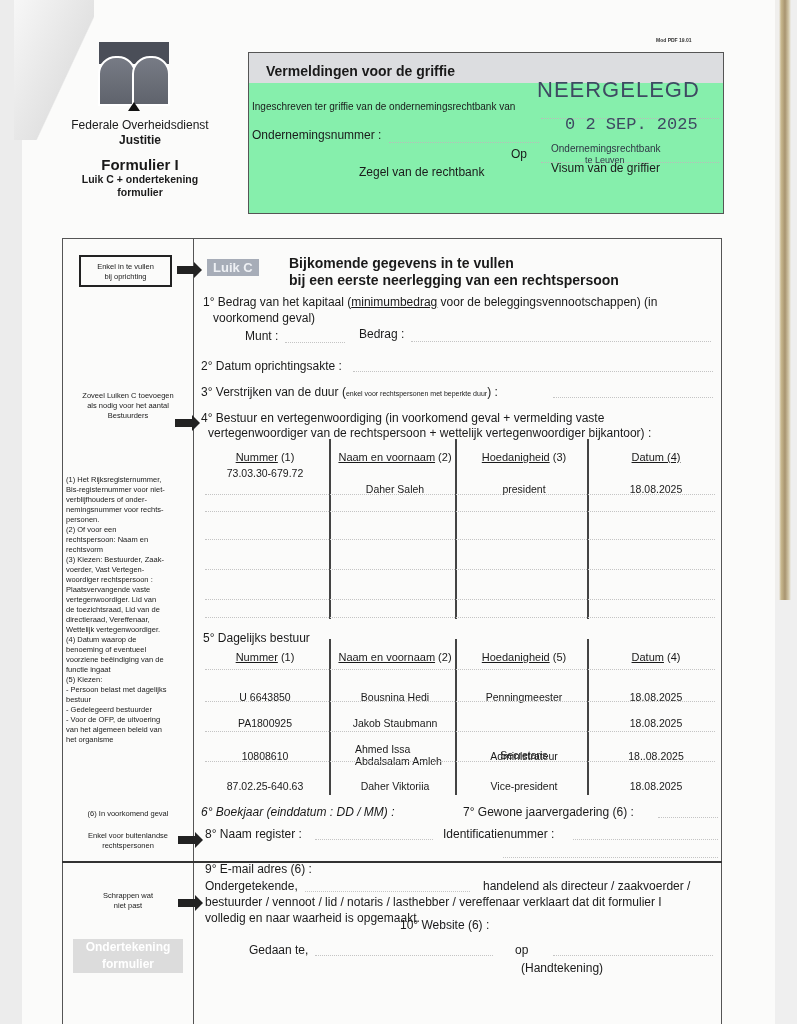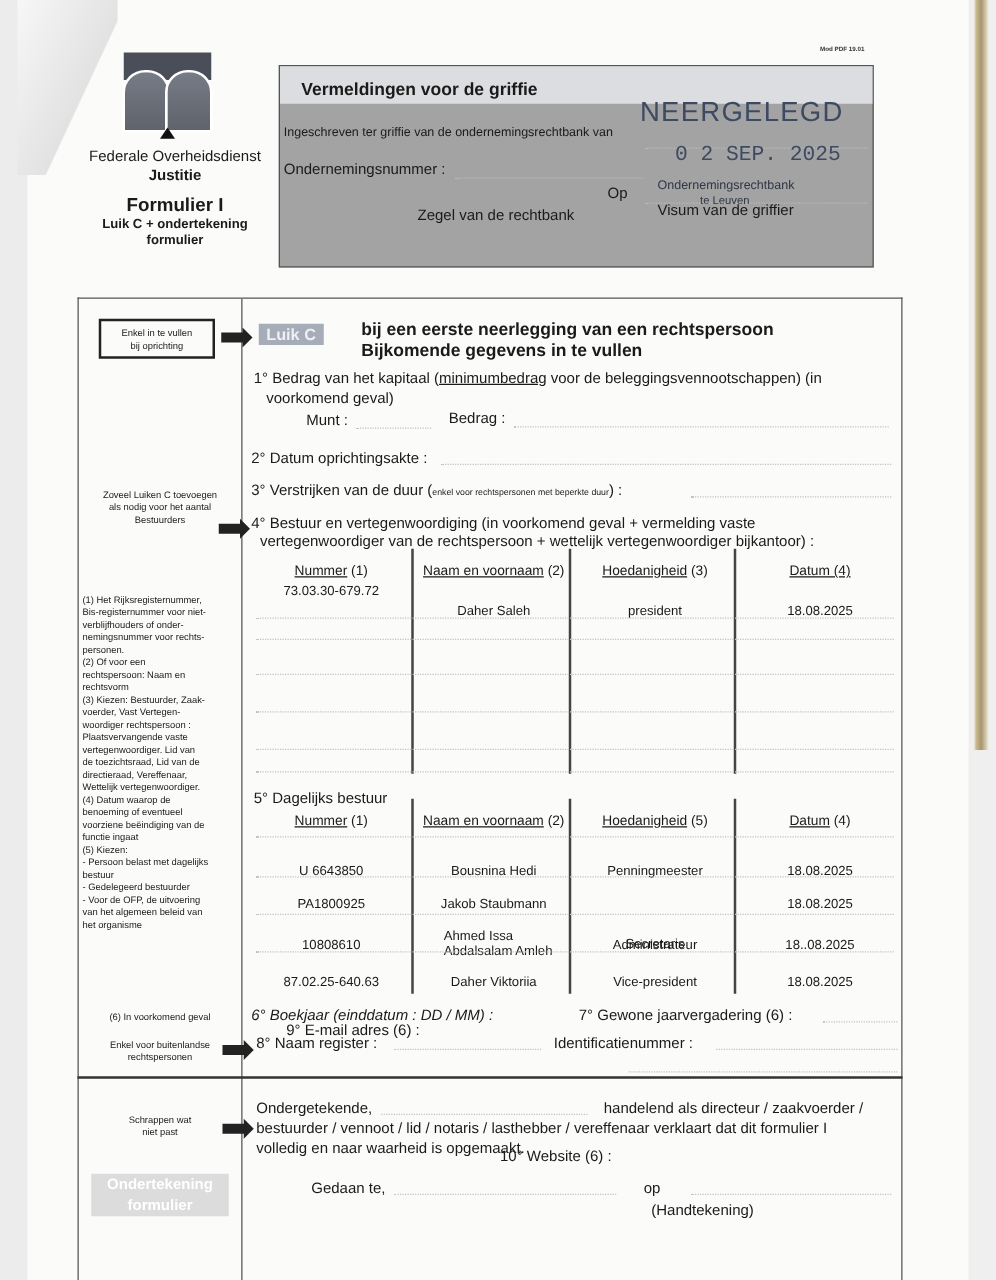--- a/index.html
+++ b/index.html
@@ -16,21 +16,21 @@
   .logo .tri { position:absolute; left:29px; top:60px; width:0; height:0; border-left:6px solid transparent; border-right:6px solid transparent; border-bottom:9px solid #111; }
 
   .agency { position:absolute; left:40px; top:118px; width:200px; text-align:center; font-size:12px; line-height:15px; }
   .agency b { display:block; }
   .form-title { position:absolute; left:40px; top:156px; width:200px; text-align:center; font-weight:bold; }
   .form-title .big { font-size:15px; display:block; }
   .form-title .sub { font-size:10.5px; line-height:13px; display:block; }
 
   .mod { position:absolute; left:656px; top:37px; font-size:5px; font-weight:bold; color:#333; }
 
-  .griffie { position:absolute; left:223px; top:52px; width:474px; height:160px; border:1.5px solid #555; background:#a3a3a3; }
+  .griffie { position:absolute; left:248px; top:52px; width:474px; height:160px; border:1.5px solid #555; background:#86efac; }
   .griffie .hdr { height:24px; background:#dcdde0; font-weight:bold; font-size:14px; padding:10px 0 0 17px; box-sizing:border-box; height:30px; }
   .g-row { position:absolute; font-size:11px; }
   .stamp { position:absolute; font-family:"Liberation Mono", monospace; color:#3e4a62; }
   .dotted { position:absolute; border-bottom:1px dotted #bbb; }
 
   .main { position:absolute; left:62px; top:238px; width:658px; height:800px; border:1.5px solid #555; border-bottom:none; }
   .leftcol { position:absolute; left:0; top:0; width:130px; height:100%; border-right:1.5px solid #555; }
   .enkel-box { position:absolute; left:16px; top:16px; width:93px; height:32px; border:2.5px solid #222; font-size:7.5px; text-align:center; line-height:10px; padding-top:5px; box-sizing:border-box; }
   .arrow { position:absolute; width:18px; height:8px; background:#222; }
   .arrow::after { content:""; position:absolute; right:-7px; top:-4px; border-left:8px solid #222; border-top:8px solid transparent; border-bottom:8px solid transparent; }
@@ -143,22 +143,22 @@
     </div>
   </div>
 
   <div class="arrow" style="left:114px;top:27px;"></div>
   <div class="arrow" style="left:112px;top:180px;"></div>
   <div class="arrow" style="left:115px;top:597px;"></div>
   <div class="arrow" style="left:115px;top:660px;"></div>
 
   <div class="luikc">Luik C</div>
   <div class="sec-title">
+    <div>Bijkomende gegevens in te vullen</div>
     <div>bij een eerste neerlegging van een rechtspersoon</div>
-    <div>Bijkomende gegevens in te vullen</div>
   </div>
 
   <div class="txt" style="left:140px;top:56px;"><span>1° Bedrag van het kapitaal (</span><u>minimumbedrag</u><span> voor de beleggingsvennootschappen) (in</span></div>
   <div class="txt" style="left:150px;top:72px;">voorkomend geval)</div>
   <div class="txt" style="left:182px;top:90px;">Munt :</div>
   <div class="hline-d" style="left:222px;top:103px;width:60px;"></div>
   <div class="txt" style="left:296px;top:88px;">Bedrag :</div>
   <div class="hline-d" style="left:348px;top:102px;width:300px;"></div>
 
   <div class="txt" style="left:138px;top:120px;">2° Datum oprichtingsakte :</div>
@@ -174,21 +174,21 @@
   <div class="txt" style="left:140px;top:392px;">5° Dagelijks bestuur</div>
   <div id="table5"></div>
 
   <div class="txt" style="left:138px;top:566px;font-style:italic;">6° Boekjaar (einddatum : DD / MM) :</div>
   <div class="txt" style="left:400px;top:566px;">7°  Gewone jaarvergadering (6) :</div>
   <div class="hline-d" style="left:595px;top:578px;width:60px;"></div>
   <div class="txt" style="left:142px;top:588px;">8° Naam register :</div>
   <div class="hline-d" style="left:252px;top:600px;width:118px;"></div>
   <div class="txt" style="left:380px;top:588px;">Identificatienummer :</div>
   <div class="hline-d" style="left:510px;top:600px;width:145px;"></div>
-  <div class="txt" style="left:142px;top:578px;margin-left:24px;">9° E-mail adres (6) :</div>
+  <div class="txt" style="left:142px;top:623px;">9° E-mail adres (6) :</div>
   <div class="txt" style="left:337px;top:636px;margin-top:43px;">10° Website (6) :</div>
   <div class="hline-d" style="left:440px;top:618px;width:215px;"></div>
 
   <div class="sep" style="top:622px;"></div>
 
   <div class="txt" style="left:142px;top:640px;">Ondergetekende,</div>
   <div class="hline-d" style="left:242px;top:652px;width:165px;"></div>
   <div class="txt" style="left:420px;top:640px;">handelend als directeur / zaakvoerder /</div>
   <div class="txt" style="left:142px;top:656px;">bestuurder / vennoot / lid / notaris / lasthebber / vereffenaar verklaart dat dit formulier I</div>
   <div class="txt" style="left:142px;top:672px;">volledig en naar waarheid is opgemaakt.</div>

